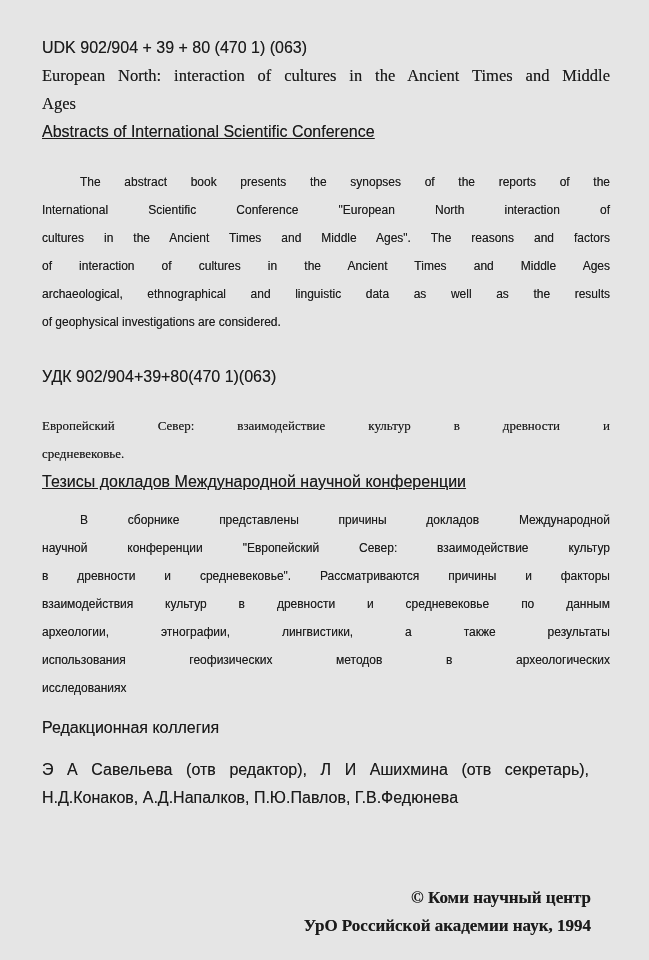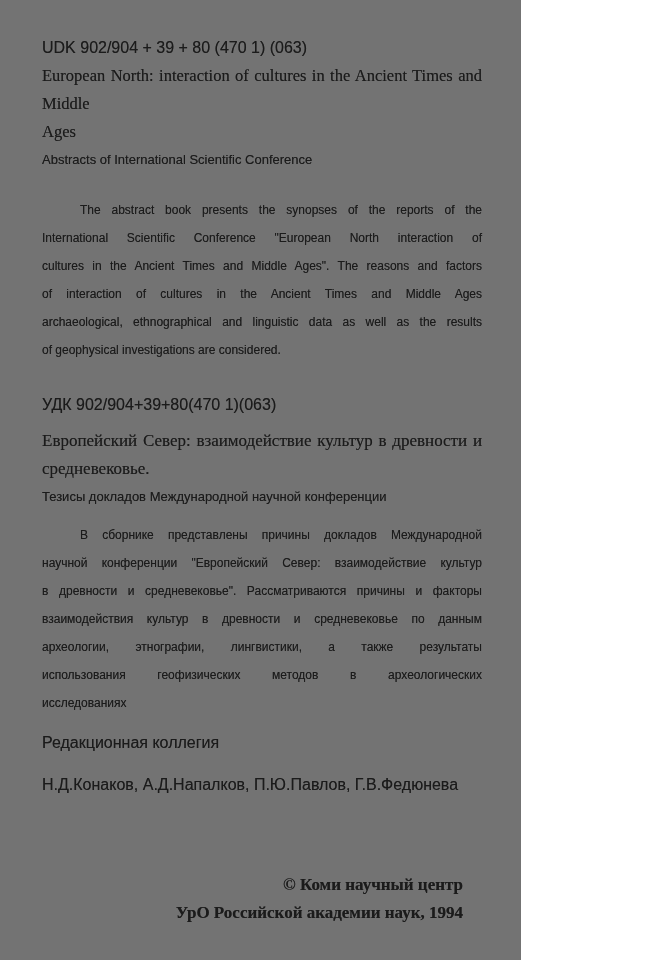--- a/index.html
+++ b/index.html
@@ -1,47 +1,47 @@
 <!DOCTYPE html>
 <html><head>
 <meta charset="utf-8">
 <title>Scanned imprint page</title>
 <style>
   html, body { margin: 0; padding: 0; background: #ffffff; }
 
   .page {
     position: relative;
-    width: 521px;
+    width: 649px;
     height: 960px;
     box-sizing: border-box;
     padding: 34px 39px 0 42px;
-    background: #737373;
+    background: #e5e5e5;
     color: #1b1b1b;
     font-family: "Liberation Sans", sans-serif;
     overflow: hidden;
     text-shadow: 0 0 0.5px rgba(20,20,20,0.55); 
   }
 
   
   .jline { text-align: justify; text-align-last: justify; }
   .jline.last { text-align-last: left; }
 
   .udk { font-size: 16px; line-height: 28px; }
   .udk-ru { margin-top: 27px; }
 
   .title {
     margin: 0;
     font-family: "Liberation Serif", serif;
     font-weight: normal;
     font-size: 16.5px;
     line-height: 28px;
   }
-  .title-ru { font-size: 17px; margin-top: 8px; }
+  .title-ru { font-size: 13px; margin-top: 21px; }
 
-  .subtitle { font-size: 13px; line-height: 28px; }
+  .subtitle { font-size: 16px; line-height: 28px; text-decoration: underline; }
 
   .para { font-size: 12px; line-height: 28px; margin-top: 22px; }
   .para .jline:first-child { text-indent: 38px; }
   .para-ru { margin-top: 10px; }
 
   .ed-heading {
     font-size: 16px;
     line-height: 28px;
     margin-top: 12px;
     text-align: left;
@@ -103,20 +103,21 @@
       <div class="jline">в древности и средневековье". Рассматриваются причины и факторы</div>
       <div class="jline">взаимодействия культур в древности и средневековье по данным</div>
       <div class="jline">археологии, этнографии, лингвистики, а также результаты</div>
       <div class="jline">использования геофизических методов в археологических</div>
       <div class="jline last">исследованиях</div>
     </div>
 
   <div class="ed-heading">Редакционная коллегия</div>
 
   <div class="editors">
+      <div class="jline">Э&nbsp;А&nbsp;Савельева (отв&nbsp;редактор), Л&nbsp;И&nbsp;Ашихмина (отв&nbsp;секретарь),</div>
       <div class="jline last">Н.Д.Конаков, А.Д.Напалков, П.Ю.Павлов, Г.В.Федюнева</div>
     </div>
 
   <div class="copyright">
     <div>© Коми научный центр</div>
     <div>УрО Российской академии наук, 1994</div>
   </div>
 
 </div>
 

